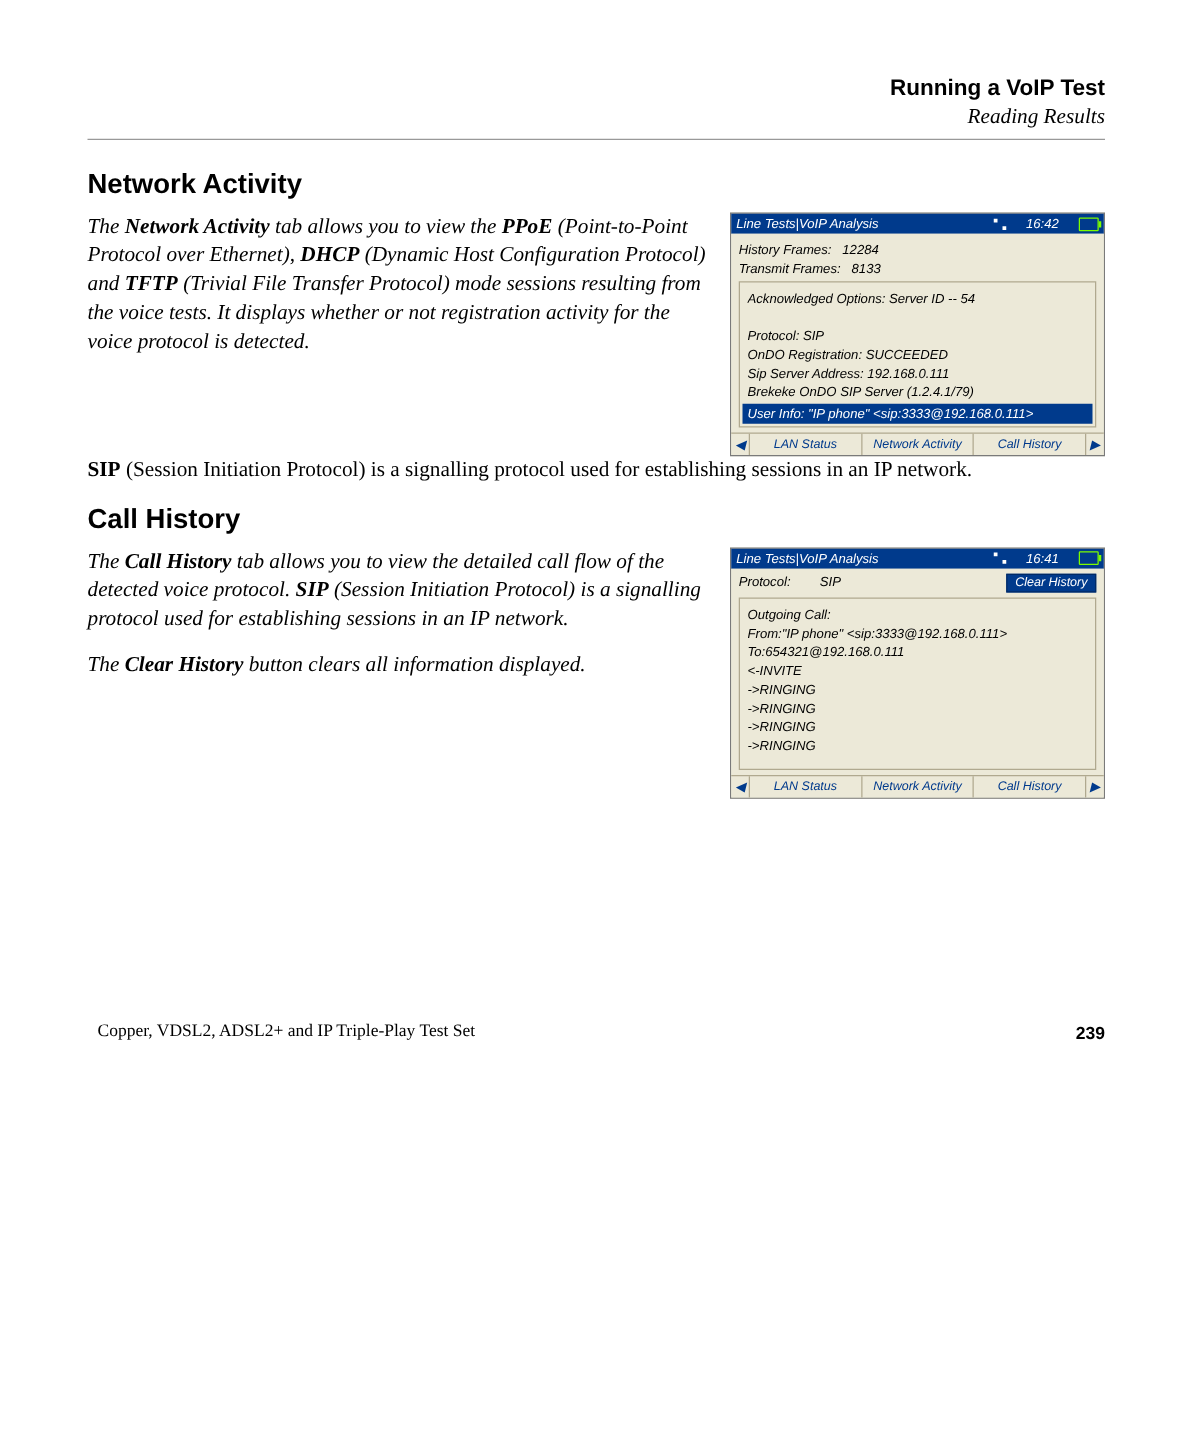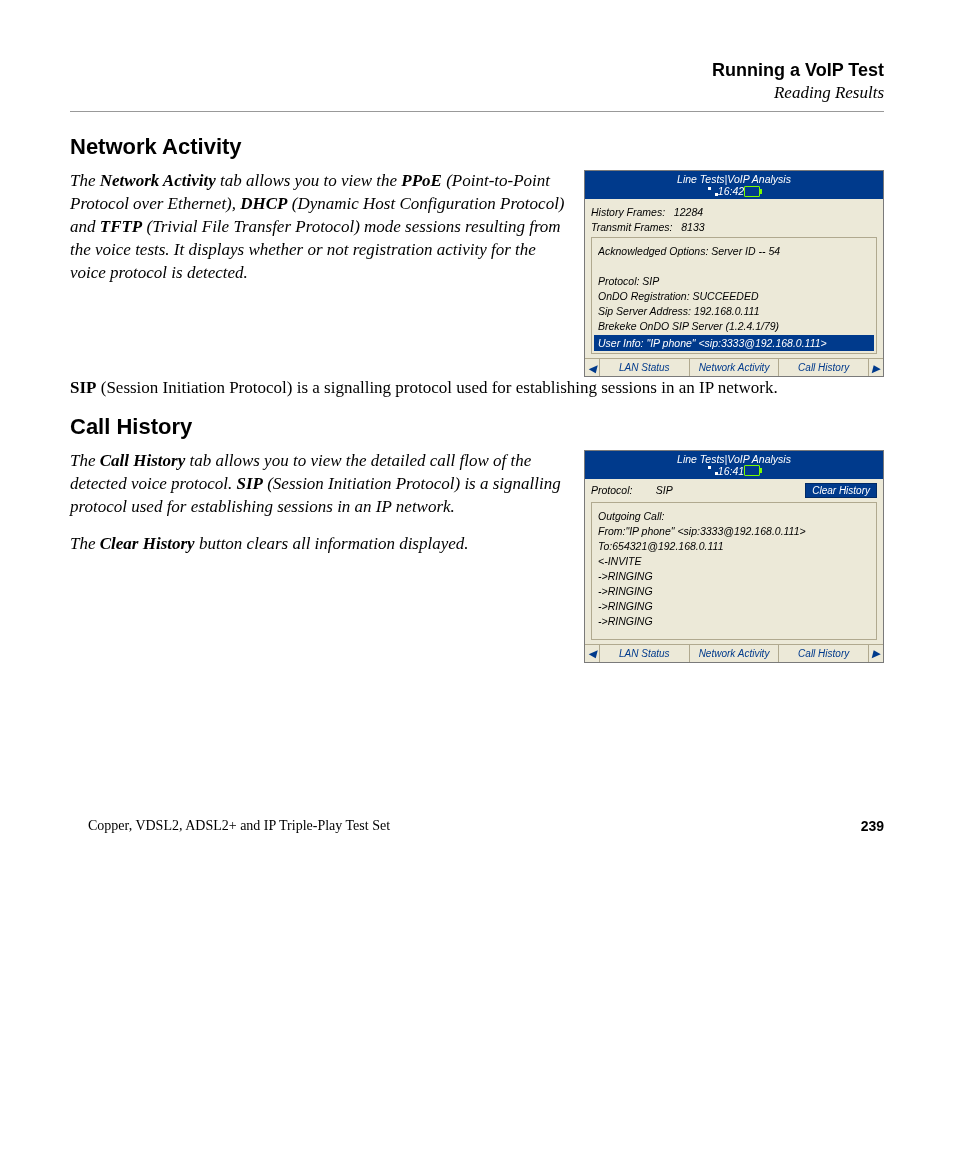--- a/index.html
+++ b/index.html
@@ -9,35 +9,35 @@
   .hdr-sub{font-family:Georgia,serif;font-style:italic;font-size:17px;margin-top:2px;}
   .hdr-rule{border:none;border-top:1px solid #999;margin:8px 0 22px 0;}
   .h2{font-family:Verdana,Arial,sans-serif;font-weight:bold;font-size:22px;margin:6px 0 10px 0;}
   .body-col{font-size:17px;line-height:1.35;}
   .row{display:flex;align-items:flex-start;gap:18px;font-style:italic;}
   .txt{flex:1;}
   .para{margin:0 0 14px 0;}
   b{font-weight:bold;}
   
   .device{width:300px;border:1px solid #7a7a7a;font-family:Tahoma,Arial,sans-serif;font-size:10.5px;color:#000;background:#ece9d8;box-sizing:border-box;}
-  .dev-title{background:#003a8c;color:#fff;display:flex;align-items:center;justify-content:space-between;padding:2px 4px;font-size:10.5px;flex-direction:column;}
-  .dev-title .t-right{display:flex;align-items:center;gap:0;}
+  .dev-title{background:#003a8c;color:#fff;display:flex;align-items:center;justify-content:space-between;padding:2px 4px;font-size:10.5px;}
+  .dev-title .t-right{display:flex;align-items:center;gap:16px;}
   .batt{display:inline-block;width:14px;height:9px;border:1px solid #7CFC00;border-radius:1px;position:relative;}
   .batt:after{content:"";position:absolute;right:-3px;top:2px;width:2px;height:5px;background:#7CFC00;}
   .dev-body{background:#ece9d8;padding:4px 6px;}
   .dev-panel{background:#ece9d8;border:1px solid #b0a98f;padding:4px 6px;margin-top:4px;}
   .dev-line{margin:3px 0;white-space:nowrap;overflow:hidden;}
   .dev-sel{background:#003a8c;color:#fff;padding:2px 4px;margin:2px -4px -2px -4px;}
   .dev-tabs{display:flex;align-items:stretch;border-top:1px solid #b0a98f;background:#ece9d8;}
   .dev-tab{flex:1;text-align:center;padding:3px 2px;border-right:1px solid #b0a98f;color:#003a8c;font-size:10px;cursor:pointer;}
   .dev-arrow{width:14px;display:flex;align-items:center;justify-content:center;color:#003a8c;border-right:1px solid #b0a98f;cursor:pointer;}
   .dev-arrow.last{border-right:none;border-left:1px solid #b0a98f;}
   .dev-btn{background:#003a8c;color:#fff;padding:1px 6px;font-size:10px;border:1px solid #002a66;cursor:pointer;}
   .dev-toprow{display:flex;justify-content:space-between;align-items:center;}
-  .footer{position:absolute;left:88px;right:70px;bottom:48px;display:flex;justify-content:space-between;font-size:14px;font-family:Georgia,serif;}
+  .footer{position:absolute;left:78px;right:70px;bottom:48px;display:flex;justify-content:space-between;font-size:14px;font-family:Georgia,serif;}
   .footer .pg{font-weight:bold;font-family:Verdana,Arial,sans-serif;}
   .conn-icon{display:inline-block;width:10px;height:9px;position:relative;}
   .conn-icon:before,.conn-icon:after{content:"";position:absolute;background:#fff;width:3px;height:3px;}
   .conn-icon:before{left:0;top:0;}
   .conn-icon:after{right:0;bottom:0;}
 </style>
 </head>
 <body>
 
 <div class="page">

